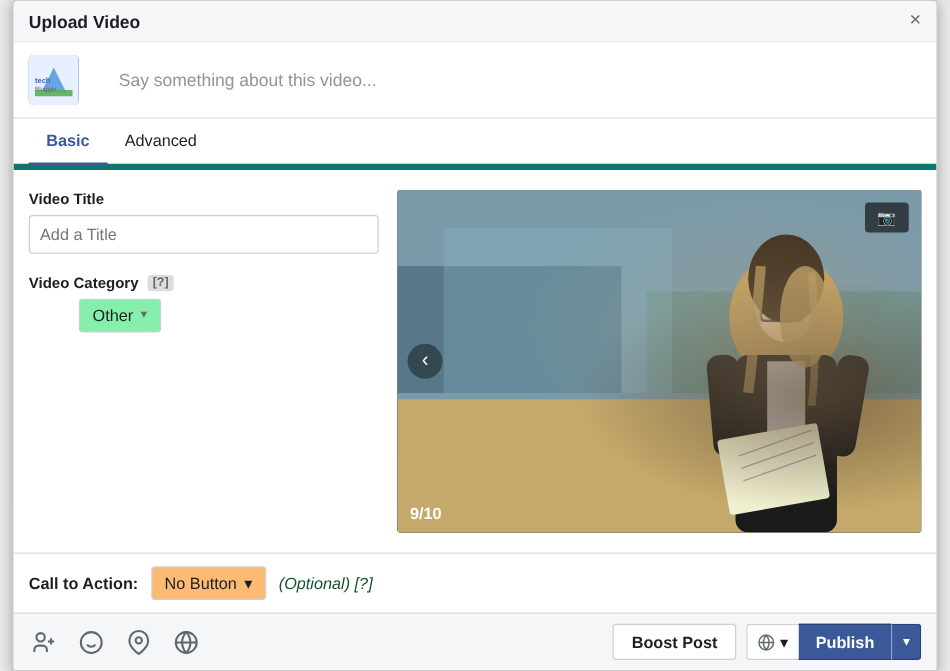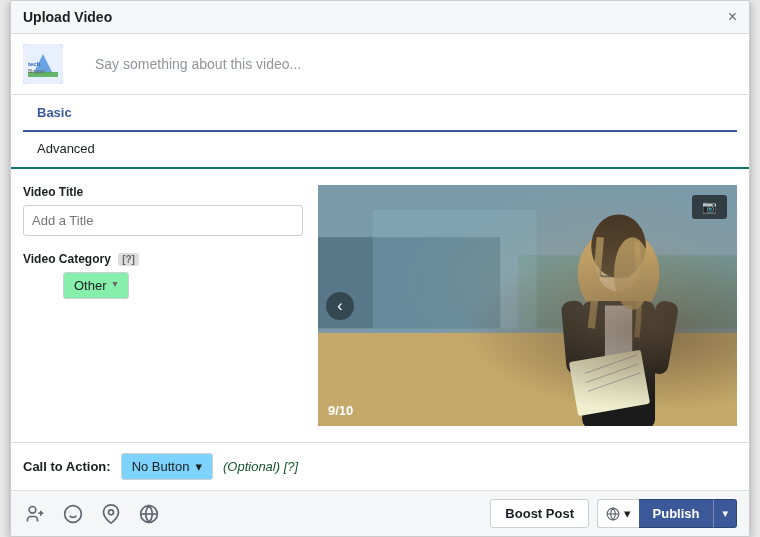--- a/index.html
+++ b/index.html
@@ -68,25 +68,24 @@
     }
     .avatar-logo {
       width: 40px;
       height: 40px;
     }
     .compose-placeholder {
       color: #90949c;
       font-size: 14px;
     }
     .tabs-container {
-      border-bottom: 2px solid #0f766e;
+      border-bottom: 5px solid #0f766e;
       padding: 0 12px;
       display: flex;
       background: #fff;
-      flex-direction: column;
     }
     .tab {
       padding: 10px 14px;
       font-size: 13px;
       color: #1c1e21;
       cursor: pointer;
       border-bottom: 2px solid transparent;
       margin-bottom: -1px;
     }
     .tab.active {
@@ -235,21 +234,21 @@
       color: #1c1e21;
       font-weight: bold;
     }
     .cta-select {
       display: inline-flex;
       align-items: center;
       gap: 6px;
       padding: 5px 10px;
       border: 1px solid #ccd0d5;
       border-radius: 3px;
-      background: #7dd3fc;
+      background: #fdba74;
       font-size: 13px;
       color: #1c1e21;
       cursor: pointer;
     }
     .cta-optional {
       color: #14532d;
       font-size: 13px;
       font-style: italic;
     }
     .footer {

